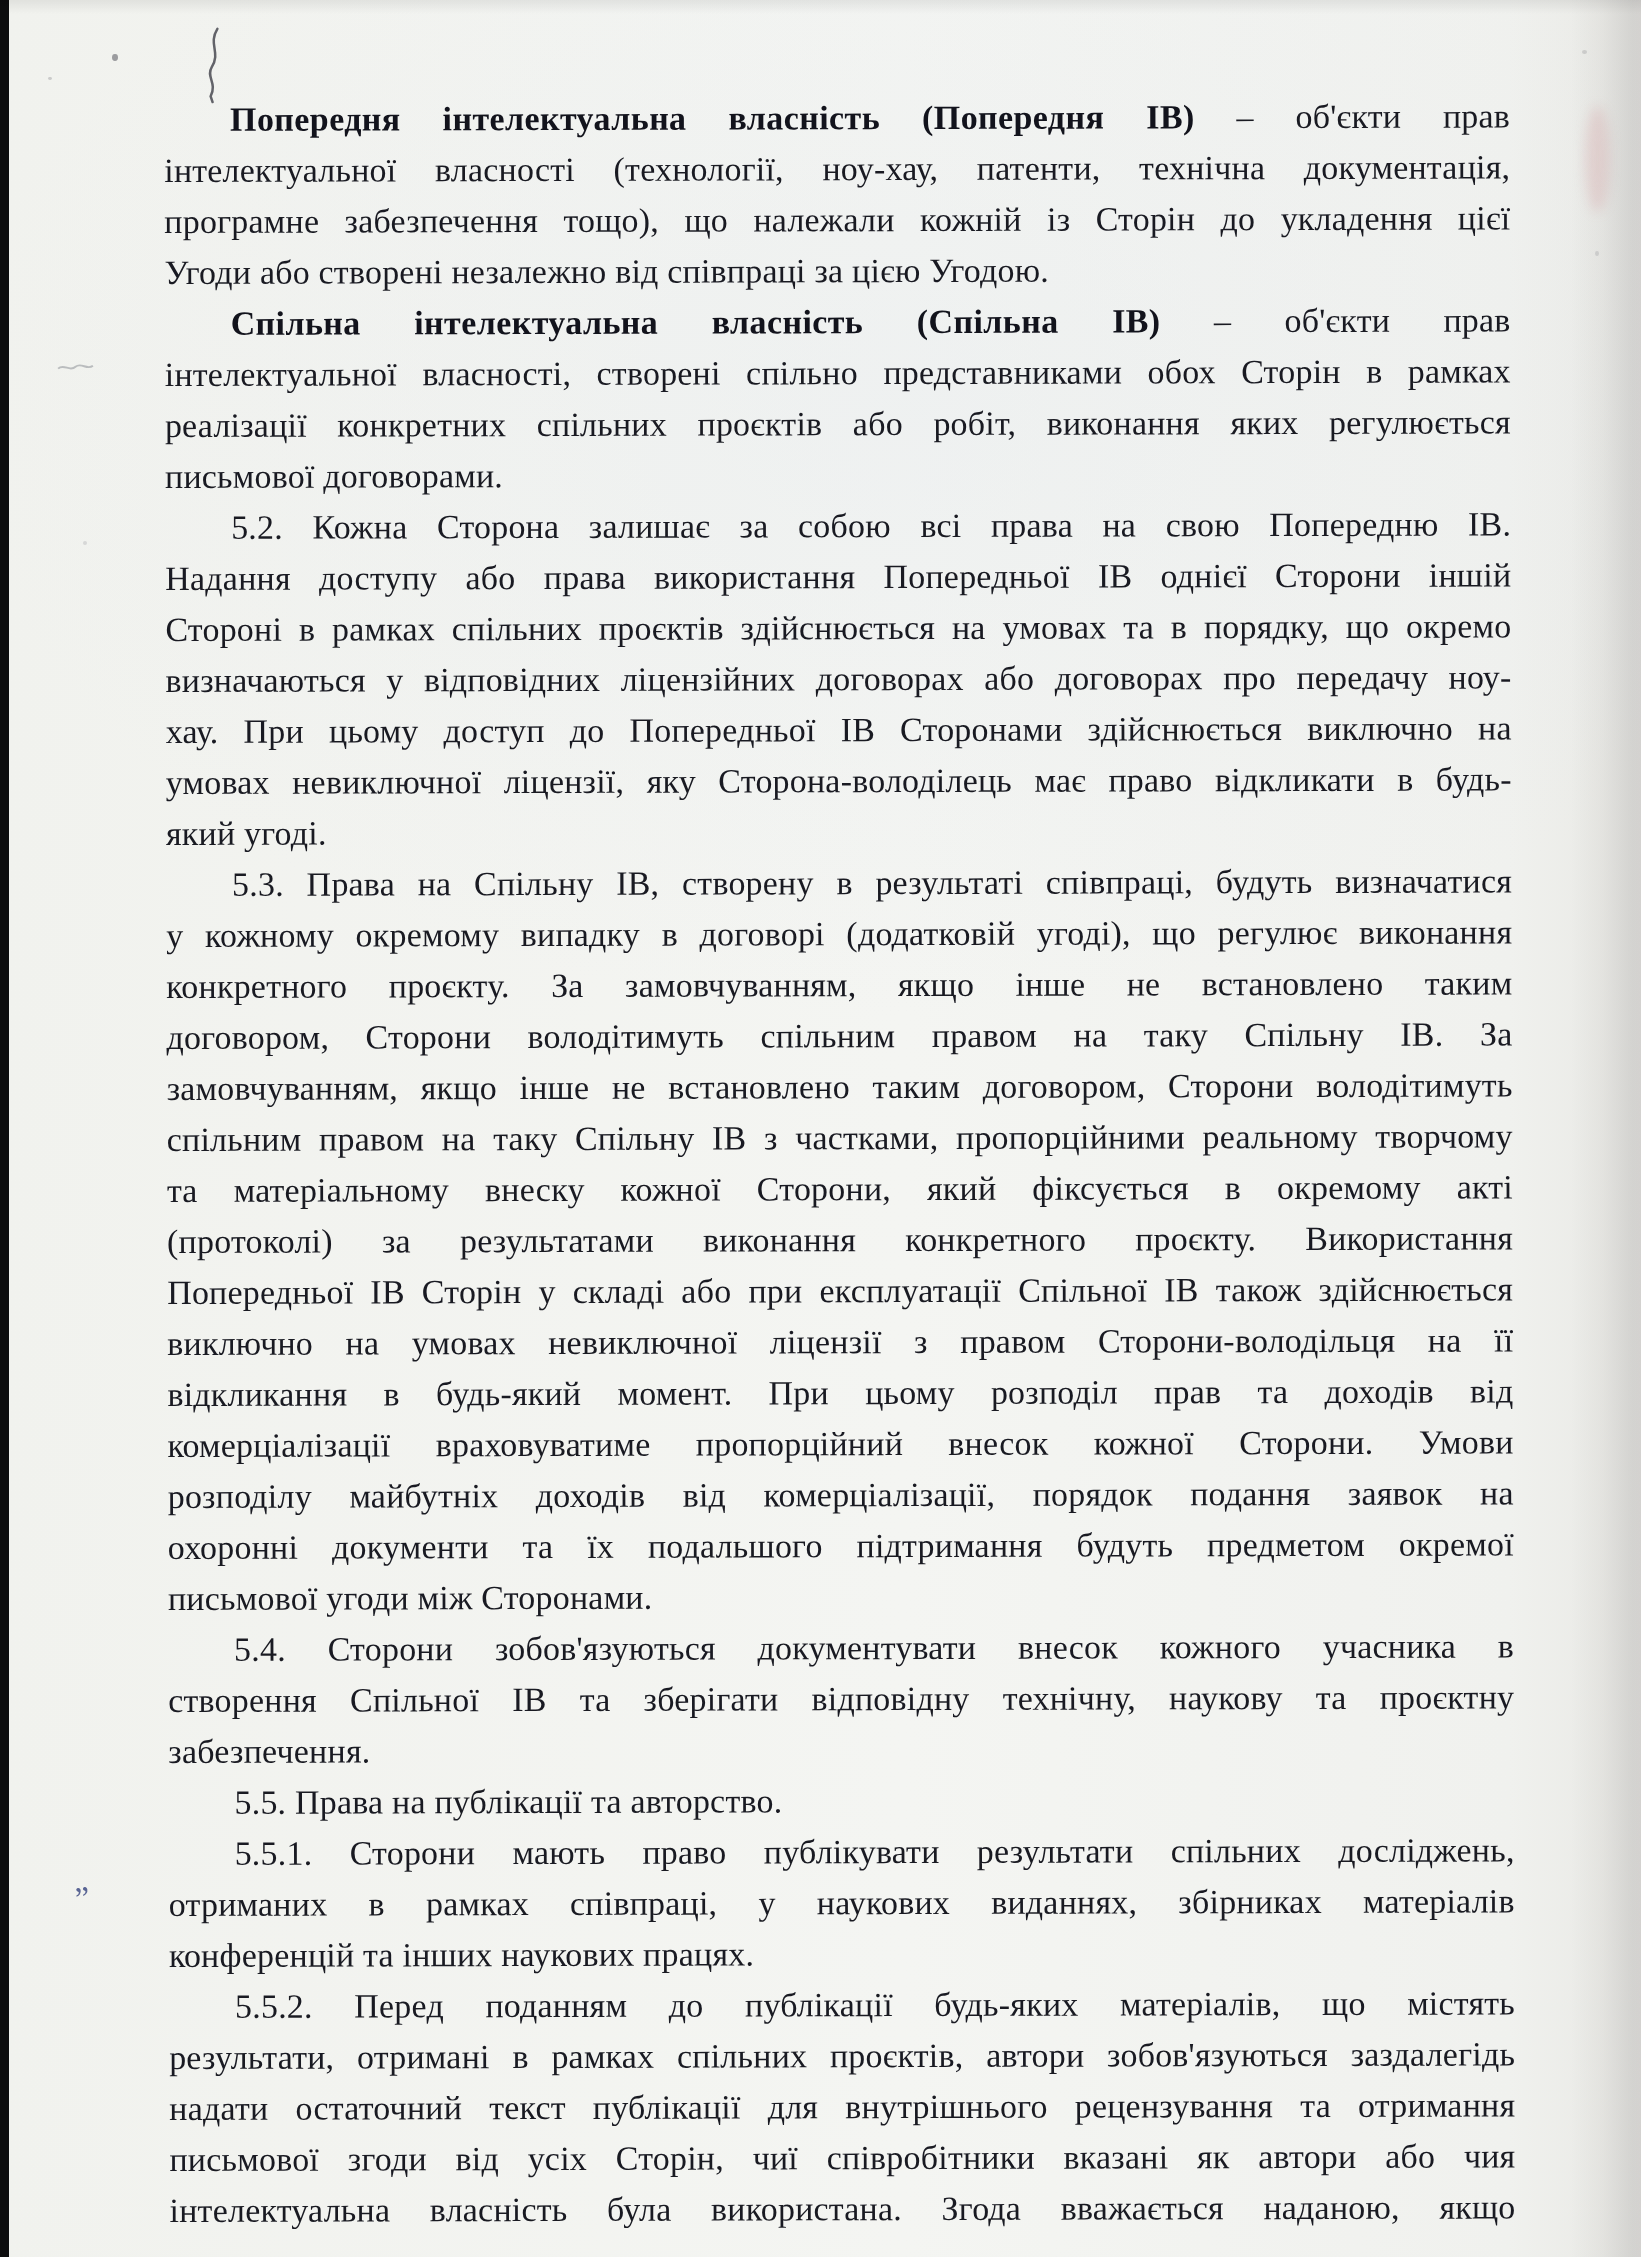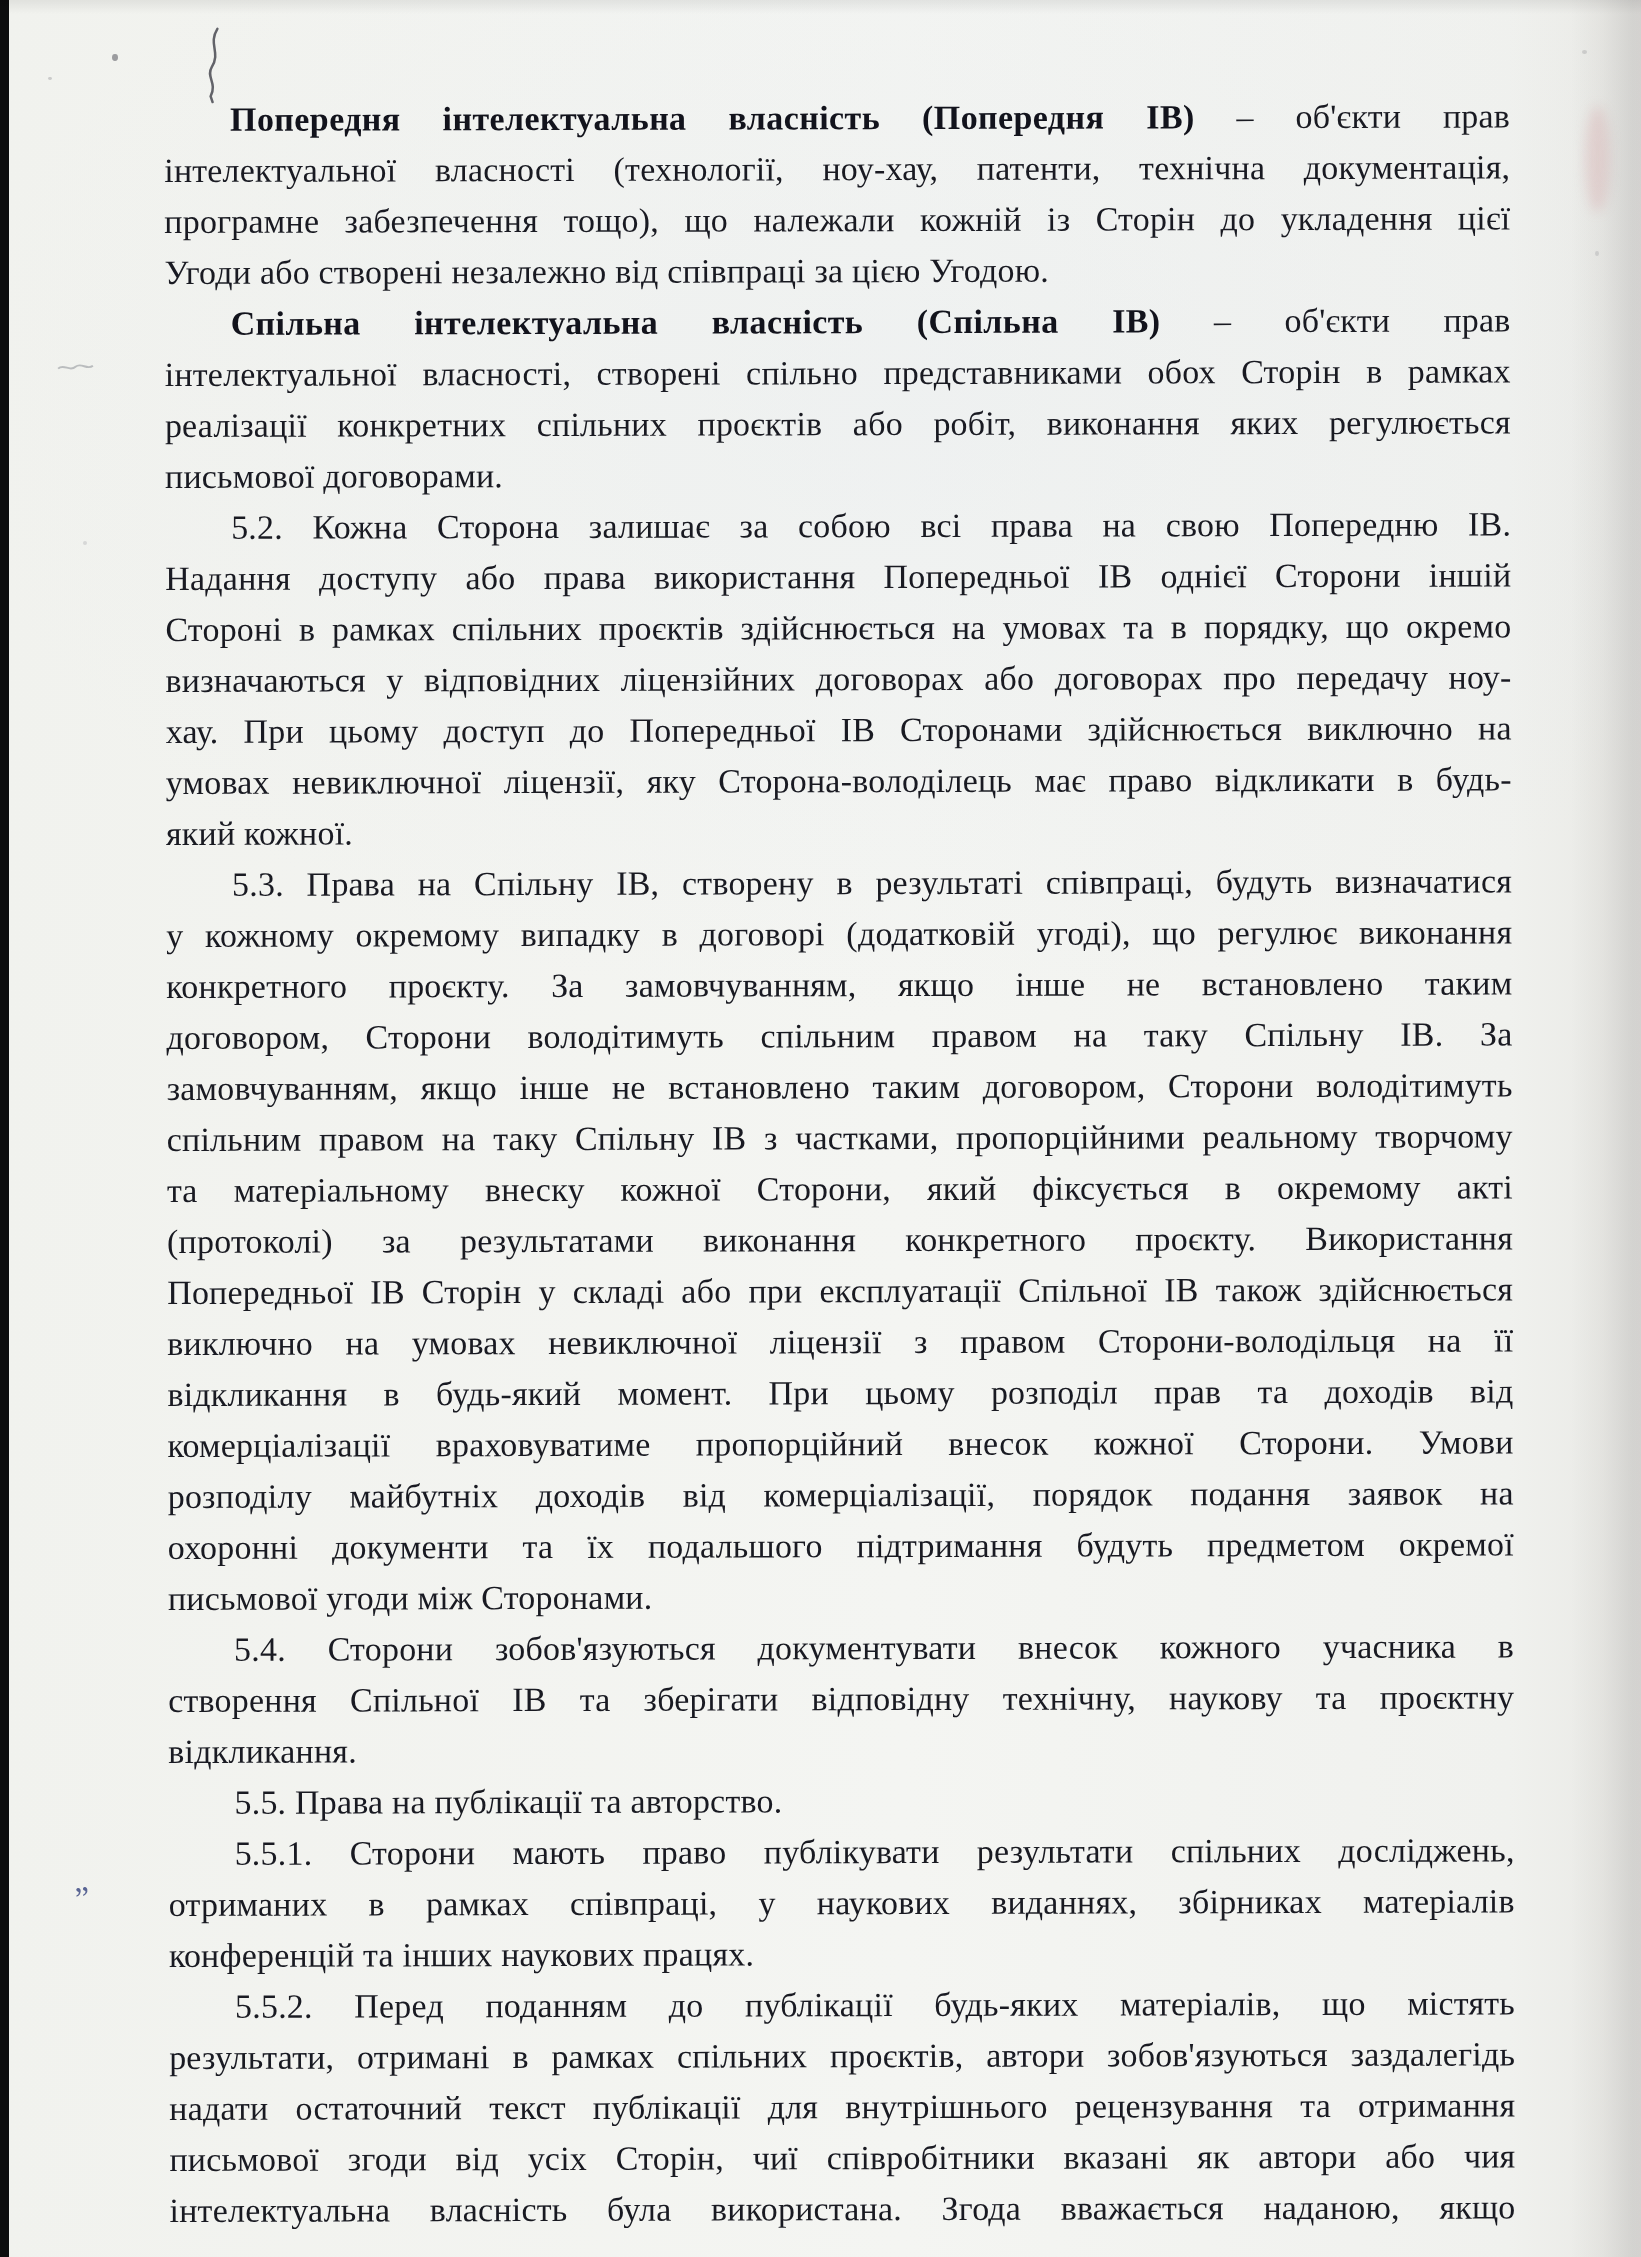--- a/index.html
+++ b/index.html
@@ -138,21 +138,21 @@
         <div class="line"><span>реалізації конкретних спільних проєктів або робіт, виконання яких регулюється</span></div>
         <div class="line left"><span>письмової договорами.</span></div>
       </div>
       <div class="paragraph">
         <div class="line indent"><span>5.2. Кожна Сторона залишає за собою всі права на свою Попередню ІВ.</span></div>
         <div class="line"><span>Надання доступу або права використання Попередньої ІВ однієї Сторони іншій</span></div>
         <div class="line"><span>Стороні в рамках спільних проєктів здійснюється на умовах та в порядку, що окремо</span></div>
         <div class="line"><span>визначаються у відповідних ліцензійних договорах або договорах про передачу ноу-</span></div>
         <div class="line"><span>хау. При цьому доступ до Попередньої ІВ Сторонами здійснюється виключно на</span></div>
         <div class="line"><span>умовах невиключної ліцензії, яку Сторона-володілець має право відкликати в будь-</span></div>
-        <div class="line left"><span>який кожної.</span></div>
+        <div class="line left"><span>який угоді.</span></div>
       </div>
       <div class="paragraph">
         <div class="line indent"><span>5.3. Права на Спільну ІВ, створену в результаті співпраці, будуть визначатися</span></div>
         <div class="line"><span>у кожному окремому випадку в договорі (додатковій угоді), що регулює виконання</span></div>
         <div class="line"><span>конкретного проєкту. За замовчуванням, якщо інше не встановлено таким</span></div>
         <div class="line"><span>договором, Сторони володітимуть спільним правом на таку Спільну ІВ. За</span></div>
         <div class="line"><span>замовчуванням, якщо інше не встановлено таким договором, Сторони володітимуть</span></div>
         <div class="line"><span>спільним правом на таку Спільну ІВ з частками, пропорційними реальному творчому</span></div>
         <div class="line"><span>та матеріальному внеску кожної Сторони, який фіксується в окремому акті</span></div>
         <div class="line"><span>(протоколі) за результатами виконання конкретного проєкту. Використання</span></div>
@@ -160,21 +160,21 @@
         <div class="line"><span>виключно на умовах невиключної ліцензії з правом Сторони-володільця на її</span></div>
         <div class="line"><span>відкликання в будь-який момент. При цьому розподіл прав та доходів від</span></div>
         <div class="line"><span>комерціалізації враховуватиме пропорційний внесок кожної Сторони. Умови</span></div>
         <div class="line"><span>розподілу майбутніх доходів від комерціалізації, порядок подання заявок на</span></div>
         <div class="line"><span>охоронні документи та їх подальшого підтримання будуть предметом окремої</span></div>
         <div class="line left"><span>письмової угоди між Сторонами.</span></div>
       </div>
       <div class="paragraph">
         <div class="line indent"><span>5.4. Сторони зобов'язуються документувати внесок кожного учасника в</span></div>
         <div class="line"><span>створення Спільної ІВ та зберігати відповідну технічну, наукову та проєктну</span></div>
-        <div class="line left"><span>відкликання.</span></div>
+        <div class="line left"><span>забезпечення.</span></div>
       </div>
       <div class="paragraph">
         <div class="line left indent"><span>5.5. Права на публікації та авторство.</span></div>
       </div>
       <div class="paragraph">
         <div class="line indent"><span>5.5.1. Сторони мають право публікувати результати спільних досліджень,</span></div>
         <div class="line"><span>отриманих в рамках співпраці, у наукових виданнях, збірниках матеріалів</span></div>
         <div class="line left"><span>конференцій та інших наукових працях.</span></div>
       </div>
       <div class="paragraph">

